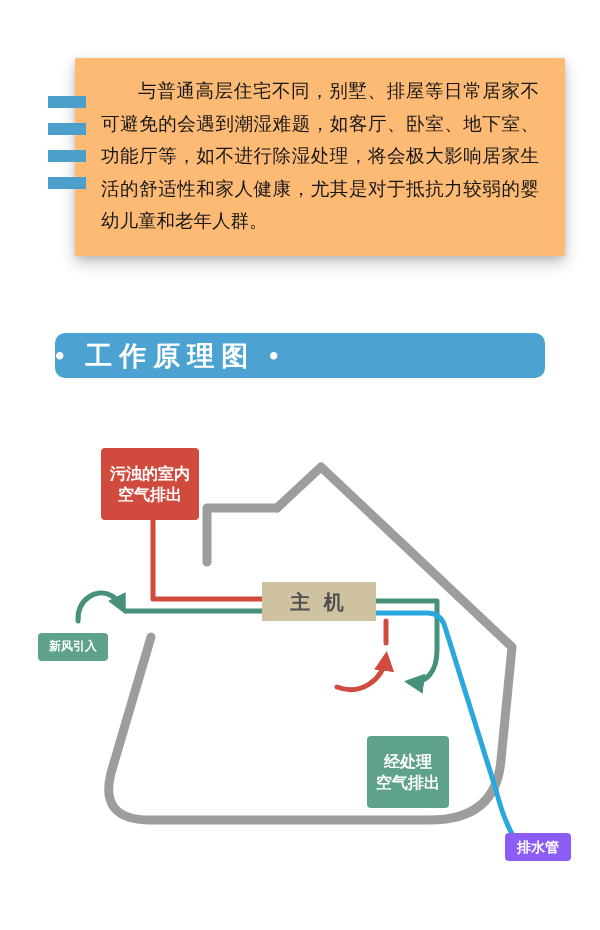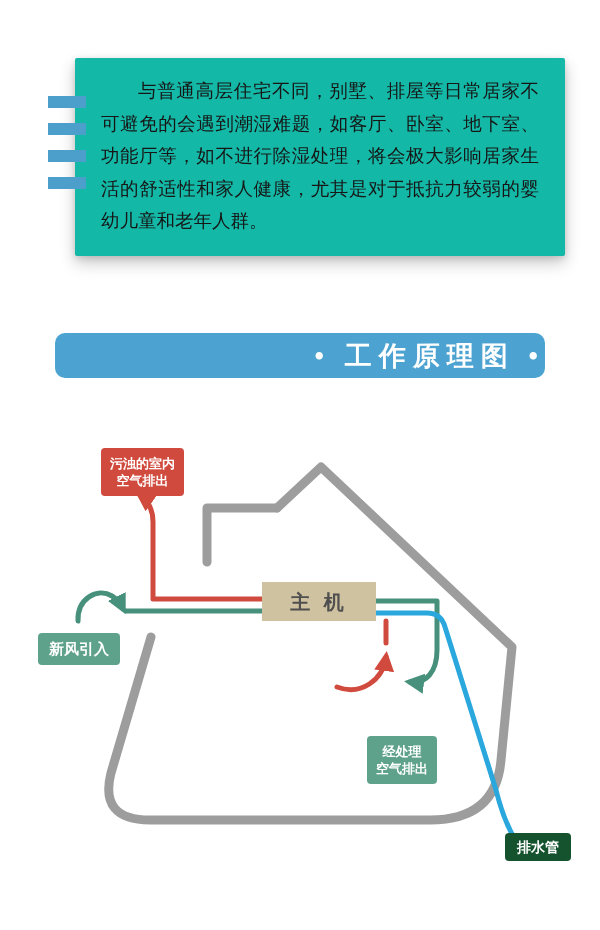--- a/index.html
+++ b/index.html
@@ -5,40 +5,40 @@
   html,body{margin:0;padding:0;}
   .page{position:relative;width:600px;height:930px;background:#ffffff;overflow:hidden;
         font-family:"Liberation Sans",sans-serif;}
 
   
   .stripe{position:absolute;left:48px;width:38px;height:12px;z-index:2;}
   .stripe.s1{top:96px;} .stripe.s2{top:123px;} .stripe.s3{top:150px;} .stripe.s4{top:177px;}
 
   
   .intro-card{position:absolute;left:75px;top:58px;width:490px;min-height:198px;z-index:1;
-              background:#14b8a6;border-radius:2px;
+              background:#fdba74;border-radius:2px;
               box-shadow:0 7px 16px rgba(0,0,0,.22),0 2px 6px rgba(0,0,0,.12);}
   .intro-text{margin:0;padding:17px 26px 16px 26px;
               font-family:"Liberation Serif",serif;font-size:18.5px;line-height:1.76;
               color:#161616;text-indent:2em;text-align:justify;}
 
   
   .banner{position:absolute;left:55px;top:333px;width:490px;height:45px;border-radius:10px;
-          display:flex;align-items:center;justify-content:flex-end;}
+          display:flex;align-items:center;justify-content:flex-start;}
   .banner-title{color:#ffffff;font-family:"Liberation Serif",serif;font-size:27px;
                 font-weight:bold;letter-spacing:7px;}
 
   
   .diagram-svg{position:absolute;left:0;top:0;width:600px;height:930px;}
 
-  .badge{position:absolute;color:#fff;font-weight:bold;font-size:13px;line-height:1.32;
-         padding:7px 9px;border-radius:4px;text-align:center;white-space:nowrap;}
+  .badge{position:absolute;color:#fff;font-weight:bold;font-size:16px;line-height:1.32;
+         padding:15px 9px;border-radius:4px;text-align:center;white-space:nowrap;}
   .badge span{display:block;}
   .badge-exhaust-top{left:101px;top:448px;}
-  .badge-fresh-in{left:38px;top:633px;font-size:15px;padding:6px 11px;}
+  .badge-fresh-in{left:38px;top:633px;font-size:12px;padding:6px 11px;}
   .badge-indoor-in{left:257px;top:648px;}
   .badge-treated-out{left:367px;top:703px;margin-top:33px;}
   .badge-drain{left:505px;top:833px;font-size:14px;padding:5px 12px;}
 </style>
 </head>
 <body>
 
 <div class="page">
 
   <div class="stripe s1" style="background: rgb(75, 159, 202);"></div>
@@ -91,17 +91,17 @@
   <div class="badge badge-fresh-in" style="background: rgb(94, 162, 139);">
     <span>新风引入</span>
   </div>
 
 
   <div class="badge badge-treated-out" style="background: rgb(94, 162, 139);">
     <span>经处理</span>
     <span>空气排出</span>
   </div>
 
-  <div class="badge badge-drain" style="background: #14532d;">
+  <div class="badge badge-drain" style="background: #8b5cf6;">
     <span>排水管</span>
   </div>
 
 </div>
 
 </body></html>

